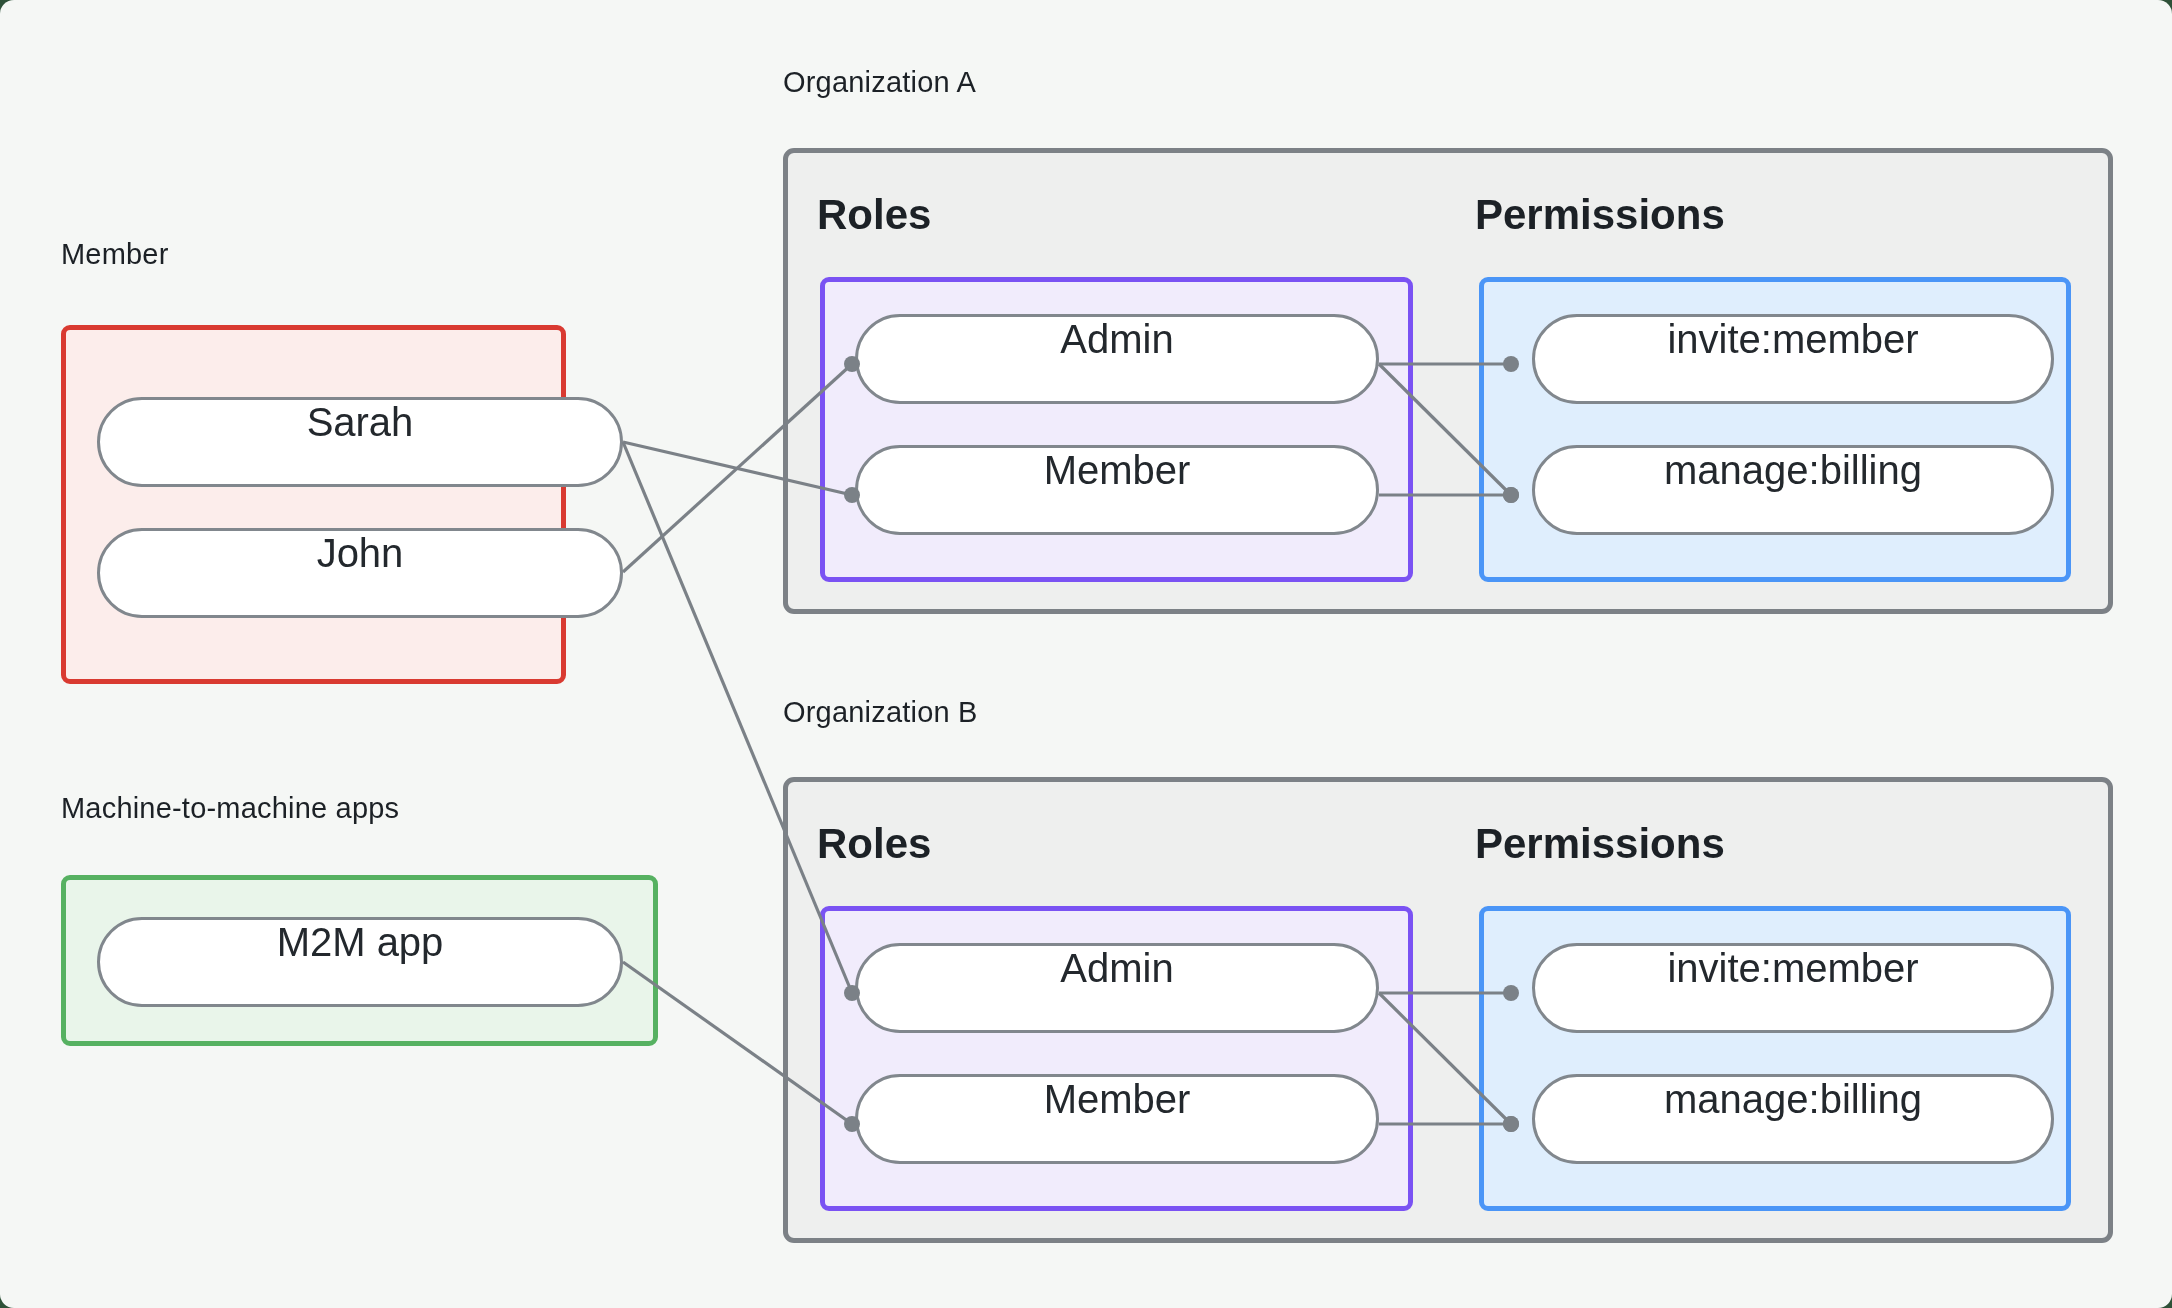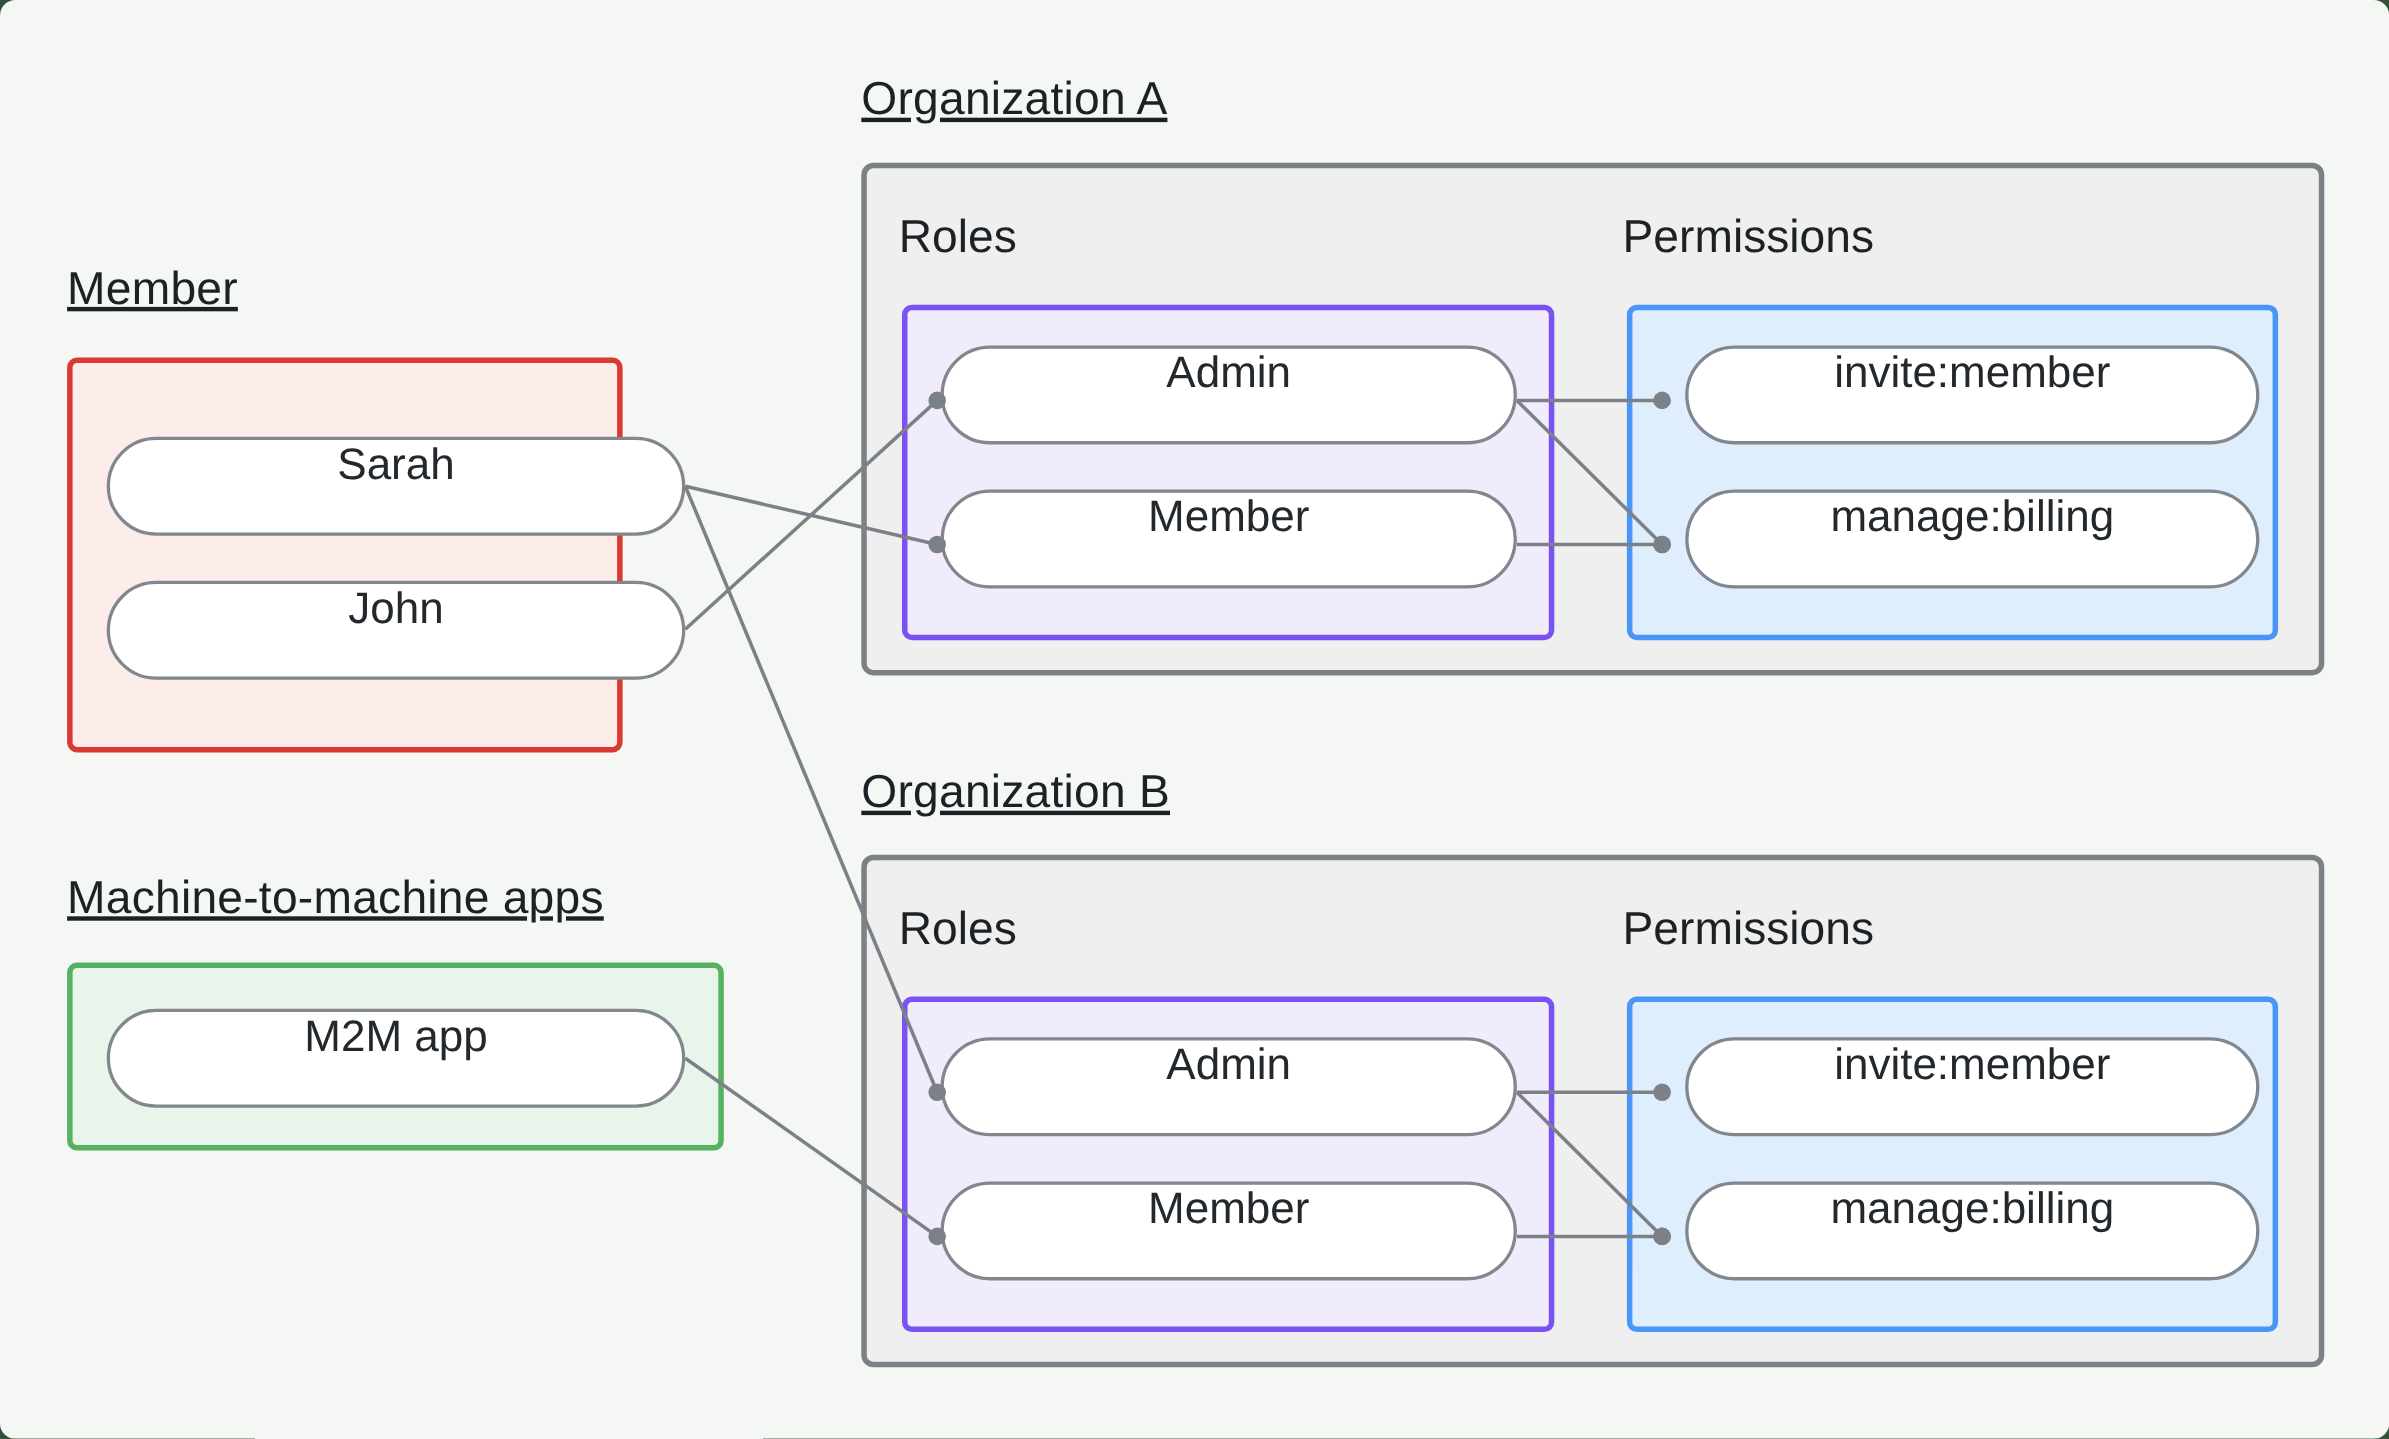--- a/index.html
+++ b/index.html
@@ -7,27 +7,26 @@
     position:relative;
     width:2172px;height:1308px;
     background:var(--canvas-bg,#f5f7f5);
     border-radius:14px;
     overflow:hidden;
     font-family:"Liberation Sans", sans-serif;
     color:var(--heading,#1c2126);
   }
   .heading{
     position:absolute;
-    font-size:42px;
+    font-size:29px;
     font-weight:500;
     line-height:1.15;
     letter-spacing:0.2px;
     color:var(--heading,#1c2126);
     white-space:nowrap;
-    text-decoration:underline;
   }
   .group-box{position:absolute;box-sizing:border-box;border-radius:9px;}
   .users-box{
     left:61px;top:325px;width:505px;height:359px;
     border:5px solid var(--users-border,#d93a31);
     background:var(--users-fill,#fcedeb);
   }
   .m2m-box{
     left:61px;top:875px;width:597px;height:171px;
     border:5px solid var(--m2m-border,#56b161);
@@ -37,21 +36,21 @@
     position:absolute;box-sizing:border-box;
     width:1330px;height:466px;left:783px;
     border:5px solid var(--org-border,#7c8186);
     border-radius:11px;
     background:var(--org-fill,#eeefee);
   }
   .org-a{top:148px}
   .org-b{top:777px}
   .sub-heading{
     position:absolute;
-    font-size:42px;font-weight:400;line-height:1.15;
+    font-size:42px;font-weight:700;line-height:1.15;
     color:var(--heading,#1c2126);white-space:nowrap;
   }
   .roles-box{
     position:absolute;box-sizing:border-box;
     left:32px;top:124px;width:593px;height:305px;
     border:5px solid var(--roles-border,#7a52f3);
     border-radius:9px;
     background:var(--roles-fill,#f1ecfc);
   }
   .perms-box{

